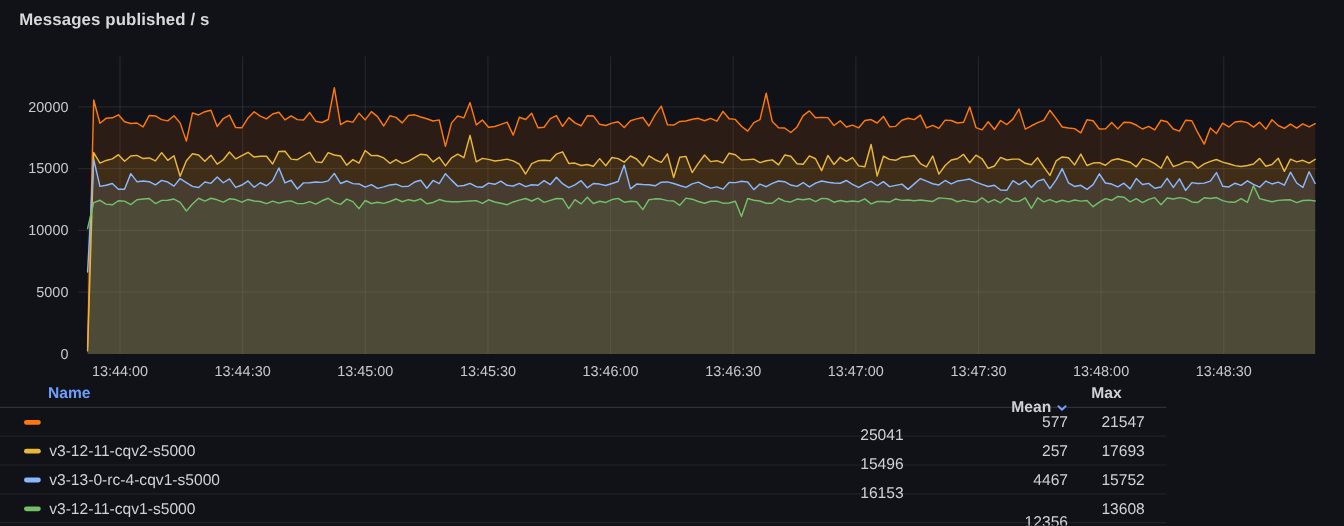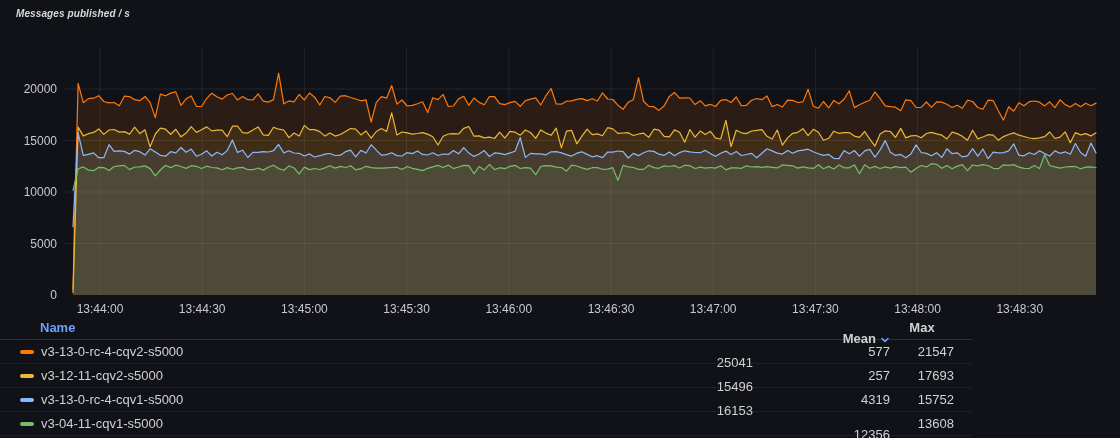--- a/index.html
+++ b/index.html
@@ -5,21 +5,21 @@
   html,body{margin:0;padding:0;}
   body{
     width:1120px;height:438px;overflow:hidden;
     background:#111217;
     font-family:"Liberation Sans", sans-serif;
     -webkit-font-smoothing:antialiased;
   }
   .panel{position:relative;width:1120px;height:438px;}
   .panel-title{
     position:absolute;left:16px;top:8px;
-    font-size:10px;font-weight:600;color:#D8D9DA;letter-spacing:.1px;font-style:italic;
+    font-size:14px;font-weight:600;color:#D8D9DA;letter-spacing:.1px;
   }
   #chart{position:absolute;left:0;top:0;display:block;}
   .legend{position:absolute;left:0;top:316px;width:972px;}
   .lrow{
     display:flex;align-items:center;height:24px;
     padding:0 18px 0 20px;box-sizing:border-box;
     border-bottom:1px solid rgba(204,204,220,0.08);
   }
   .lrow.header{border-bottom:1px solid rgba(204,204,220,0.16);}
   .cell-name{flex:1;min-width:0;display:flex;align-items:center;gap:7px;font-size:13px;color:#D0D1D5;}
@@ -102,21 +102,20 @@
         </svg>
       </div>
       <div class="cell-num max hdr-cell">
         <span>Max</span>
       </div>
     </div>
 
     <div class="lrow">
       <div class="cell-name">
         <span class="swatch" style="background: rgb(255, 120, 10);"></span>
-        <span class="series-label">v3-13-0-rc-4-cqv2-s5000</span>
       </div>
       <div class="cell-num mean">25041</div>
       <div class="cell-num min">577</div>
       <div class="cell-num max">21547</div>
     </div>
 
     <div class="lrow">
       <div class="cell-name">
         <span class="swatch" style="background: rgb(234, 184, 57);"></span>
         <span class="series-label">v3-12-11-cqv2-s5000</span>
@@ -125,26 +124,26 @@
       <div class="cell-num min">257</div>
       <div class="cell-num max">17693</div>
     </div>
 
     <div class="lrow">
       <div class="cell-name">
         <span class="swatch" style="background: rgb(138, 184, 255);"></span>
         <span class="series-label">v3-13-0-rc-4-cqv1-s5000</span>
       </div>
       <div class="cell-num mean">16153</div>
-      <div class="cell-num min">4319</div>
+      <div class="cell-num min">4467</div>
       <div class="cell-num max">15752</div>
     </div>
 
     <div class="lrow">
       <div class="cell-name">
         <span class="swatch" style="background: rgb(115, 191, 105);"></span>
-        <span class="series-label">v3-04-11-cqv1-s5000</span>
+        <span class="series-label">v3-12-11-cqv1-s5000</span>
       </div>
       <div class="cell-num mean">12356</div>
       <div class="cell-num max">13608</div>
     </div>
   </div>
 </div>
 
 </body></html>

